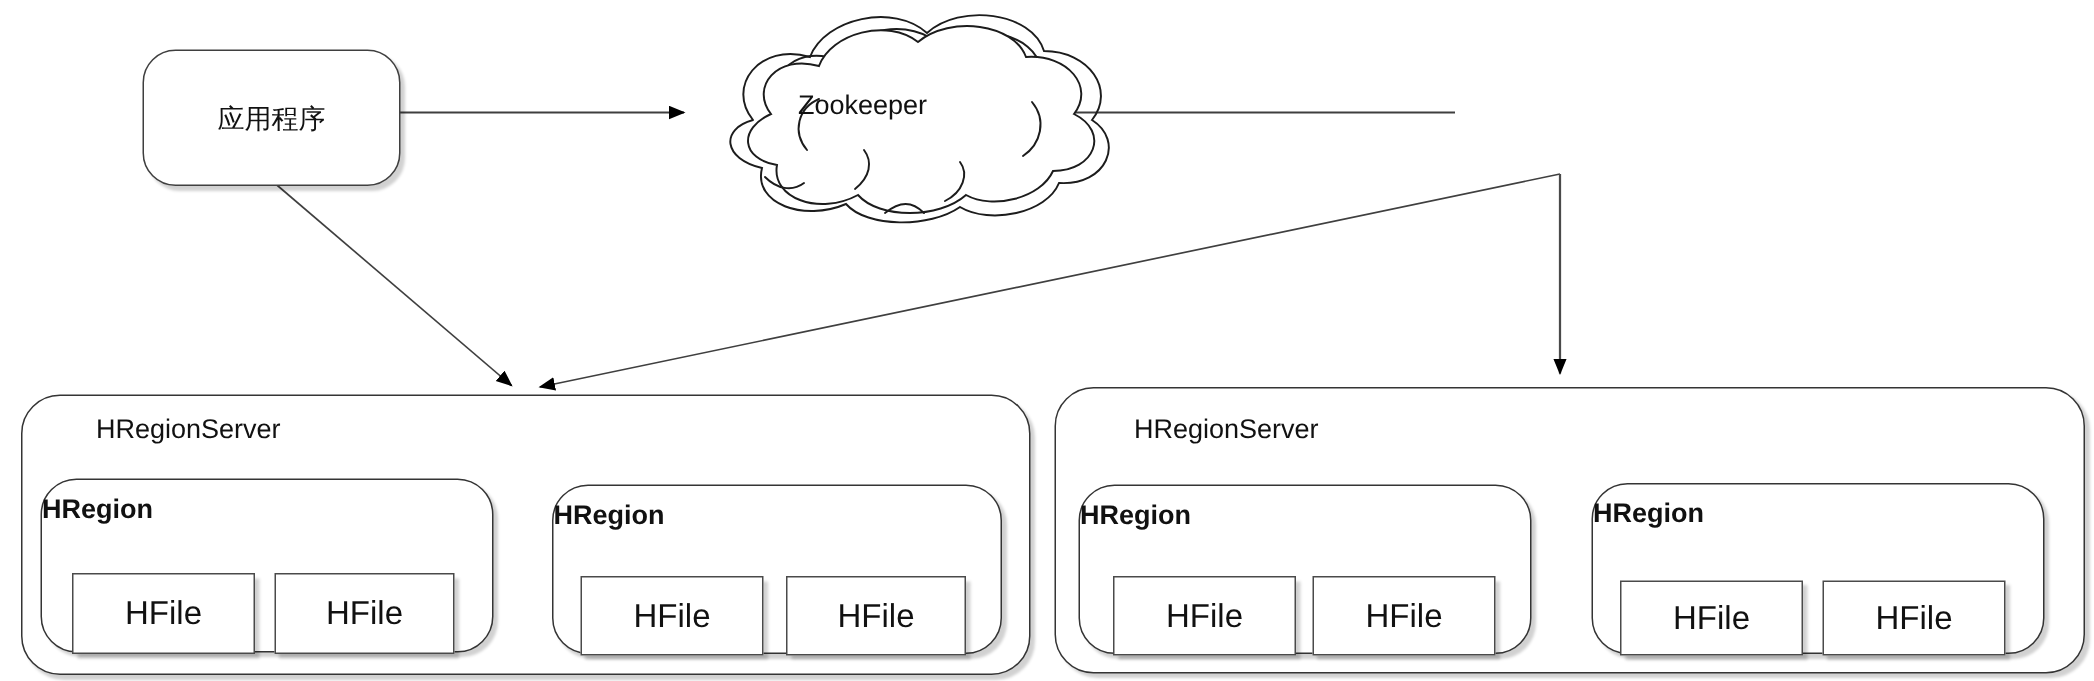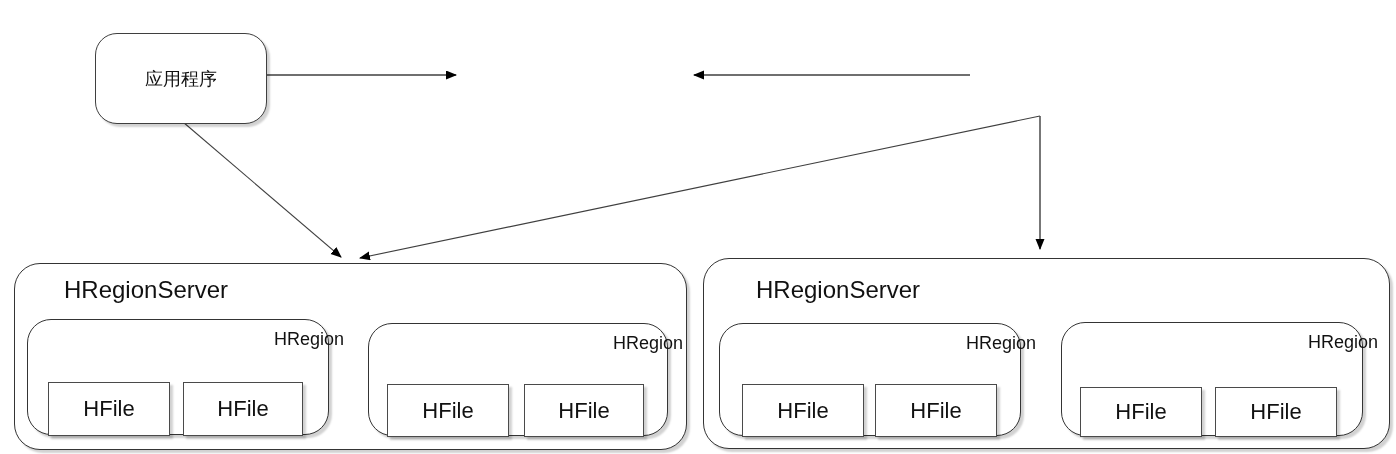--- a/index.html
+++ b/index.html
@@ -58,40 +58,41 @@
     background: #ffffff;
     border: 1px solid #343434;
     border-radius: 26px;
     box-shadow: 3px 3px 2px rgba(0,0,0,0.18);
     z-index: 1;
   }
   .server-1 { left: 14px;  top: 263px; width: 671px; height: 185px; }
   .server-2 { left: 703px; top: 258px; width: 685px; height: 189px; }
   .server-label {
     position: absolute;
-    font-size: 24px;
+    font-size: 18px;
     white-space: nowrap;
   }
   .server-1 .server-label { left: 49px; top: 12px; }
   .server-2 .server-label { left: 52px; top: 17px; }
 
   .region {
     position: absolute;
     background: #ffffff;
     border: 1px solid #343434;
     border-radius: 24px;
     box-shadow: 3px 3px 2px rgba(0,0,0,0.18);
   }
   .region-label {
     position: absolute;
     top: 9px;
-    left: 16px;
+    left: 0;
     width: 100%;
-    text-align: right;
-    font-size: 18px;
+    text-align: left;
+    font-size: 18px;
+    font-weight: bold;
   }
   .region-1a { left: 12px;  top: 55px; width: 300px; height: 114px; }
   .region-1b { left: 353px; top: 59px; width: 298px; height: 111px; }
   .region-2a { left: 15px;  top: 64px; width: 300px; height: 111px; }
   .region-2b { left: 357px; top: 63px; width: 300px; height: 112px; }
 
   .hfile {
     position: absolute;
     background: #ffffff;
     border: 1px solid #4a4a4a;
@@ -125,20 +126,36 @@
     <line x1="970" y1="75" x2="694" y2="75" stroke="#3f3f3f" stroke-width="1.4" marker-end="url(#arrow)"></line>
     <line x1="183" y1="122" x2="341" y2="257" stroke="#3f3f3f" stroke-width="1.1" marker-end="url(#arrow)"></line>
     <line x1="1040" y1="116" x2="360" y2="258" stroke="#3f3f3f" stroke-width="1.1" marker-end="url(#arrow)"></line>
     <line x1="1040" y1="116" x2="1040" y2="249" stroke="#4a4a4a" stroke-width="1.5" marker-end="url(#arrow)"></line>
   </svg>
 
   <div class="node node-app">
     <span>应用程序</span>
   </div>
 
+  <div class="cloud">
+    <svg viewBox="0 0 300 152" xmlns="http://www.w3.org/2000/svg">
+      <g stroke="#1c1c1c" stroke-width="1.3" fill="none" stroke-linecap="round">
+        <path d="M 52 80 C 34 58, 56 28, 90 38 C 100 12, 146 2, 168 22 C 190 2, 238 8, 246 34 C 276 34, 294 60, 278 80 C 300 94, 288 124, 256 122 C 248 142, 210 150, 190 138 C 170 152, 128 152, 114 136 C 86 148, 52 136, 58 112 C 32 106, 30 86, 52 80"></path>
+        <path d="M 70 70 C 60 48, 84 30, 108 40 C 120 18, 158 12, 176 30 C 200 14, 240 22, 244 46"></path>
+        <path d="M 64 76 C 50 58, 68 36, 96 44 C 104 22, 142 12, 162 28 C 184 10, 226 16, 234 38 C 262 36, 280 58, 266 76 C 290 88, 280 114, 252 114 C 244 132, 212 140, 194 130 C 176 146, 136 146, 122 130 C 96 144, 64 132, 68 110 C 44 106, 42 86, 64 76 Z" fill="#ffffff"></path>
+        <path d="M 88 100 C 78 88, 82 72, 96 66"></path>
+        <path d="M 232 104 C 244 96, 248 80, 238 68"></path>
+        <path d="M 120 126 C 130 118, 132 108, 126 100"></path>
+        <path d="M 180 134 C 192 128, 196 116, 190 108"></path>
+        <path d="M 140 142 C 150 134, 158 134, 166 142"></path>
+        <path d="M 60 118 C 68 126, 78 128, 86 122"></path>
+      </g>
+    </svg>
+    <span class="cloud-label">Zookeeper</span>
+  </div>
 
 
   <div class="server server-1">
     <div class="server-label">HRegionServer</div>
 
     <div class="region region-1a">
       <div class="region-label">HRegion</div>
       <div class="hfile hfile-1">
         <span>HFile</span>
       </div>

